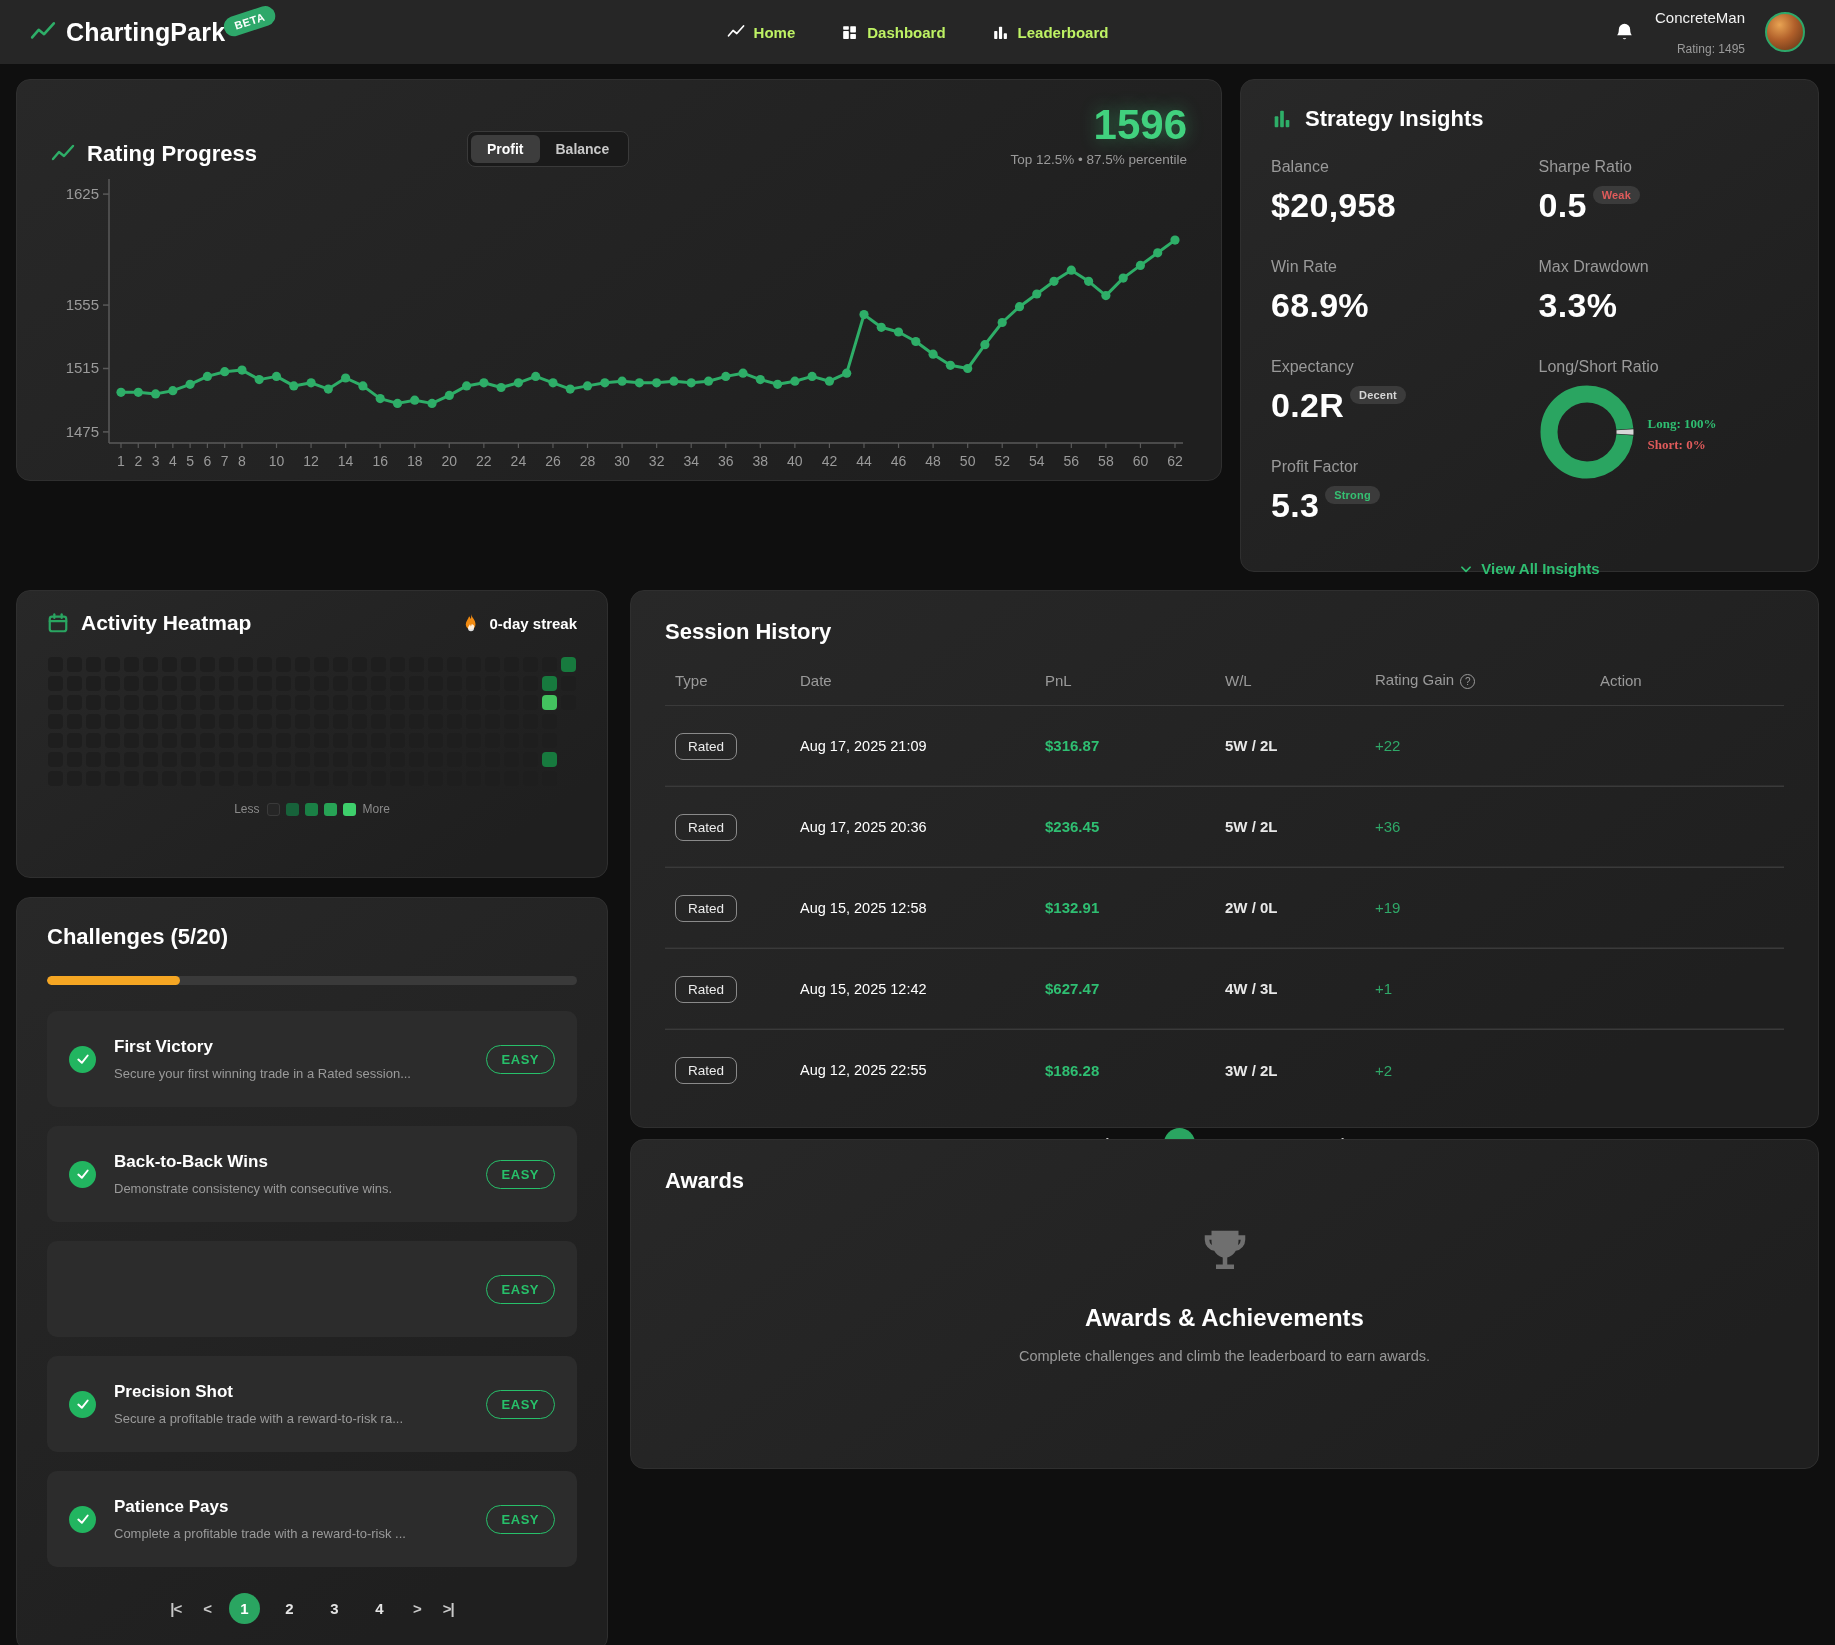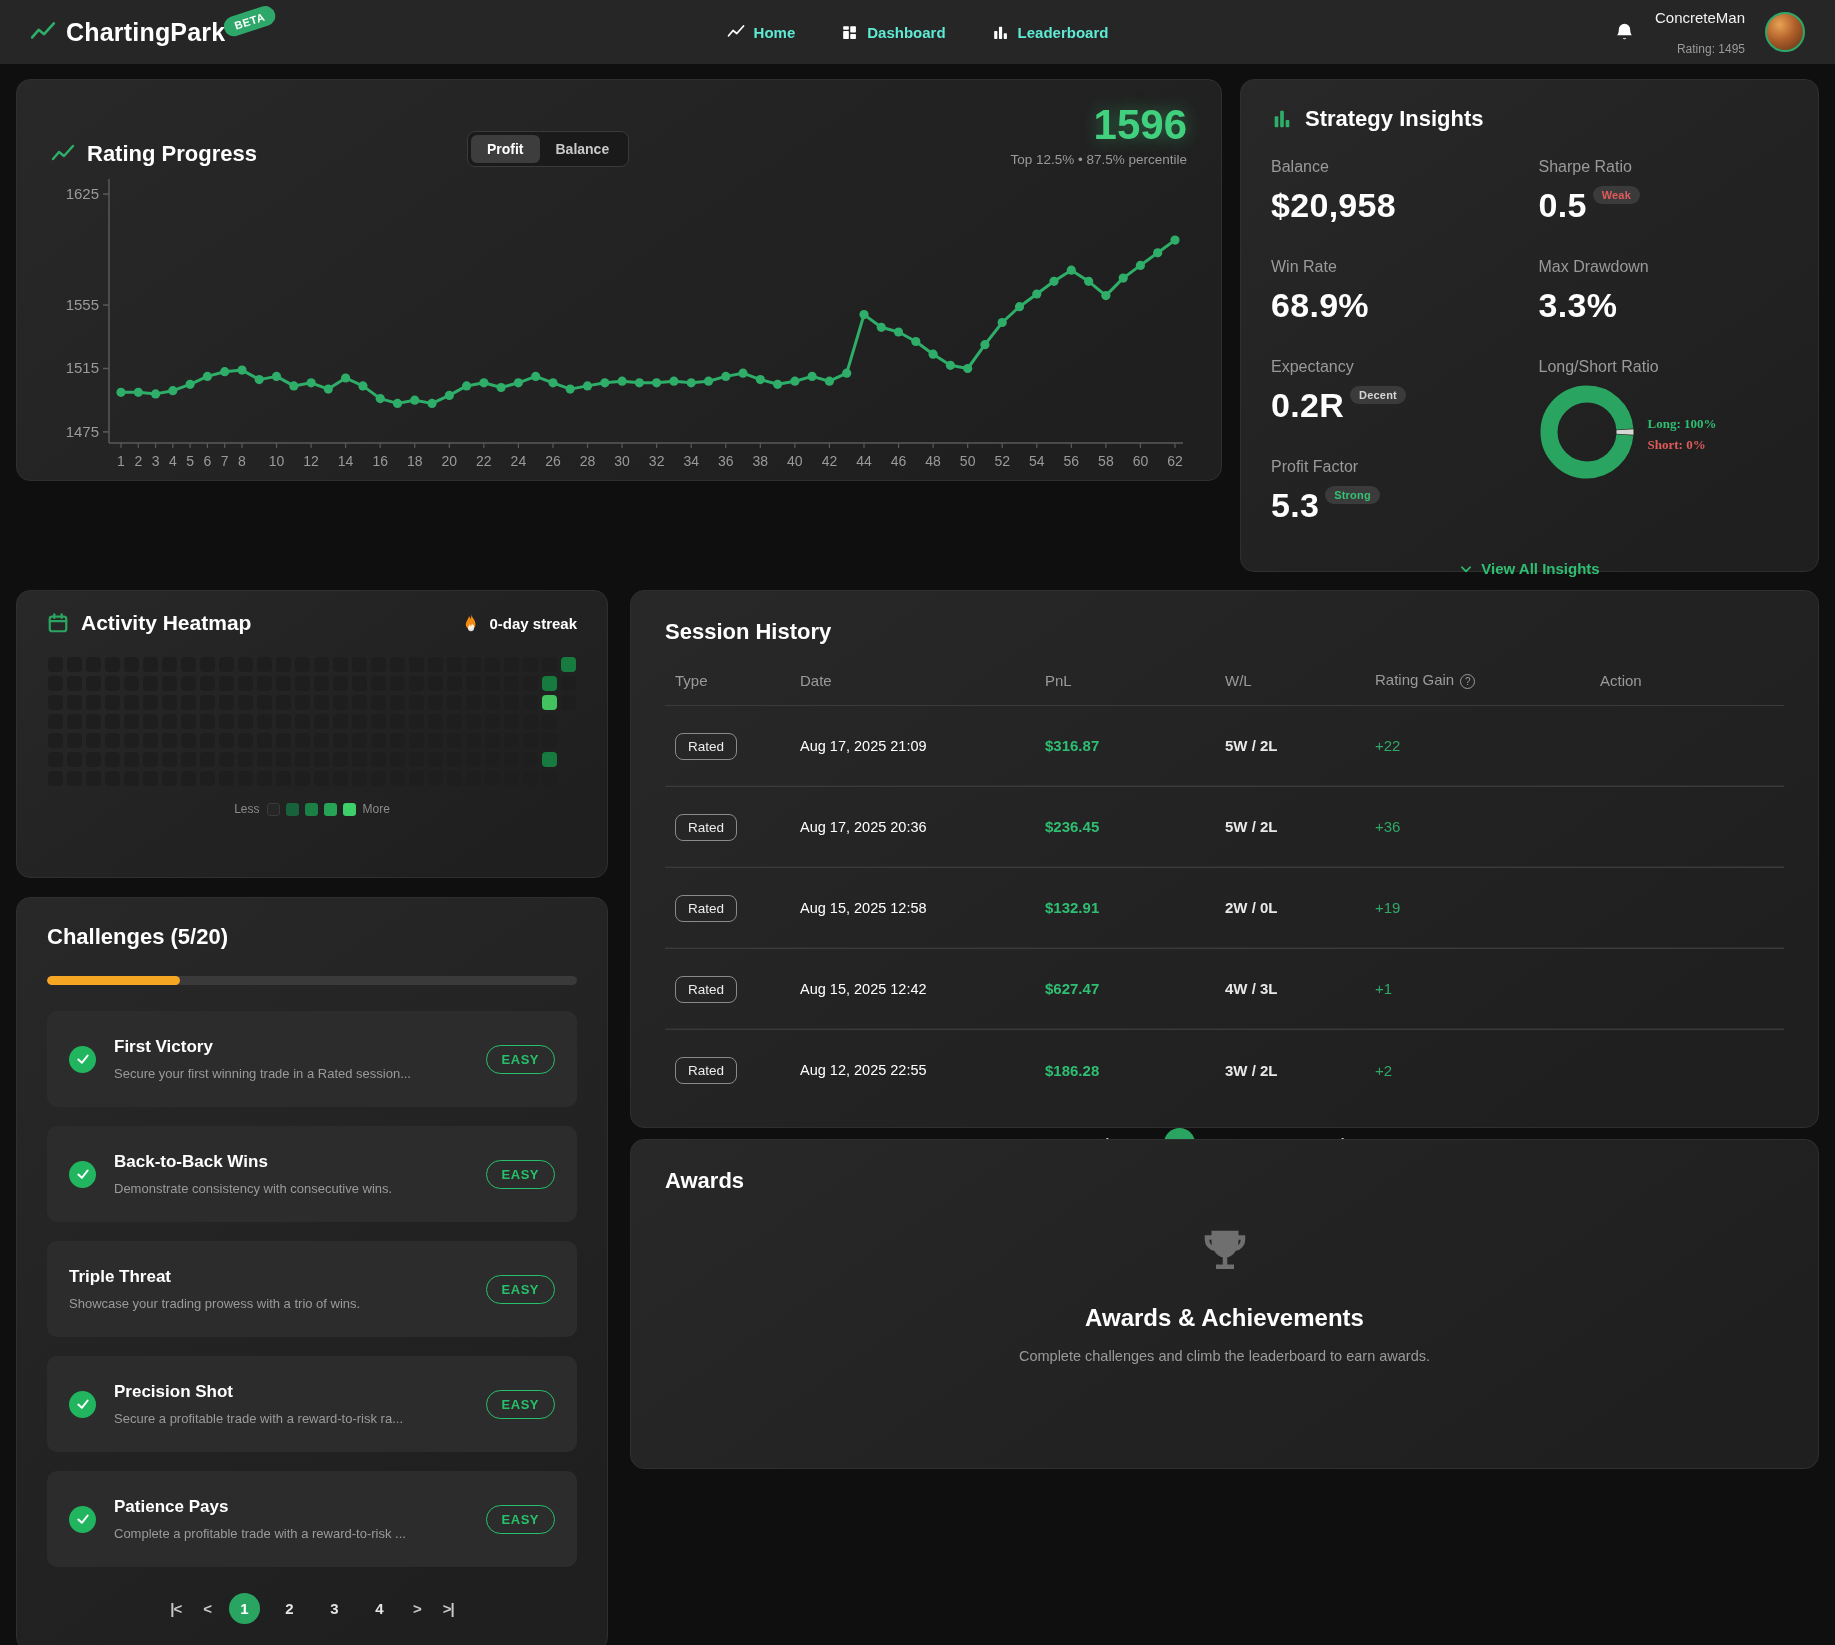--- a/index.html
+++ b/index.html
@@ -14,21 +14,21 @@
     padding:0 30px; position:relative;
   }
   .logo-wrap { display:flex; align-items:center; gap:10px; }
   .logo-text { font-size:25px; font-weight:bold; letter-spacing:.2px; }
   .beta-badge {
     background:#2ea86a; color:#fff; font-size:11px; font-weight:bold;
     padding:4px 11px; border-radius:12px; transform:rotate(-18deg) translate(-8px,-14px);
     display:inline-block; letter-spacing:.5px;
   }
   .nav { position:absolute; left:50%; transform:translateX(-50%); display:flex; gap:46px; }
-  .nav-item { display:flex; align-items:center; gap:9px; font-size:15px; font-weight:bold; color:#5eead4; cursor:pointer; }
+  .nav-item { display:flex; align-items:center; gap:9px; font-size:15px; font-weight:bold; color:#bef264; cursor:pointer; }
   .header-right { margin-left:auto; display:flex; align-items:center; gap:20px; }
   .user-meta { text-align:right; }
   .user-name { font-size:15px; color:#f2f2f2; }
   .user-rating { font-size:12px; color:#9a9a9a; margin-top:16px; }
   .avatar {
     width:40px; height:40px; border-radius:50%;
     border:2px solid #2ea86a;
     background:radial-gradient(circle at 35% 30%, #e8a353 0%, #b05f2a 45%, #5a2f14 100%);
   }
   
@@ -690,21 +690,20 @@
             <span class="check challenge-check">
                 <svg width="14" height="14" viewBox="0 0 24 24" fill="none" stroke="#fff" stroke-width="3.4" stroke-linecap="round" stroke-linejoin="round">
                   <polyline points="4,13 10,18.5 20,6"></polyline>
                 </svg>
               </span>
             <span><span class="challenge-title">Back-to-Back Wins</span><div class="challenge-desc">Demonstrate consistency with consecutive wins.</div></span>
             <span class="easy-pill">EASY</span>
           </div>
           <div class="challenge-item">
 
-            <span><span class="challenge-title">Triple Threat</span><div class="challenge-desc">Showcase your trading prowess with a trio of wins.</div></span>
             <span class="easy-pill">EASY</span>
           </div>
           <div class="challenge-item">
             <span class="check challenge-check">
                 <svg width="14" height="14" viewBox="0 0 24 24" fill="none" stroke="#fff" stroke-width="3.4" stroke-linecap="round" stroke-linejoin="round">
                   <polyline points="4,13 10,18.5 20,6"></polyline>
                 </svg>
               </span>
             <span><span class="challenge-title">Precision Shot</span><div class="challenge-desc">Secure a profitable trade with a reward-to-risk ra...</div></span>
             <span class="easy-pill">EASY</span>

